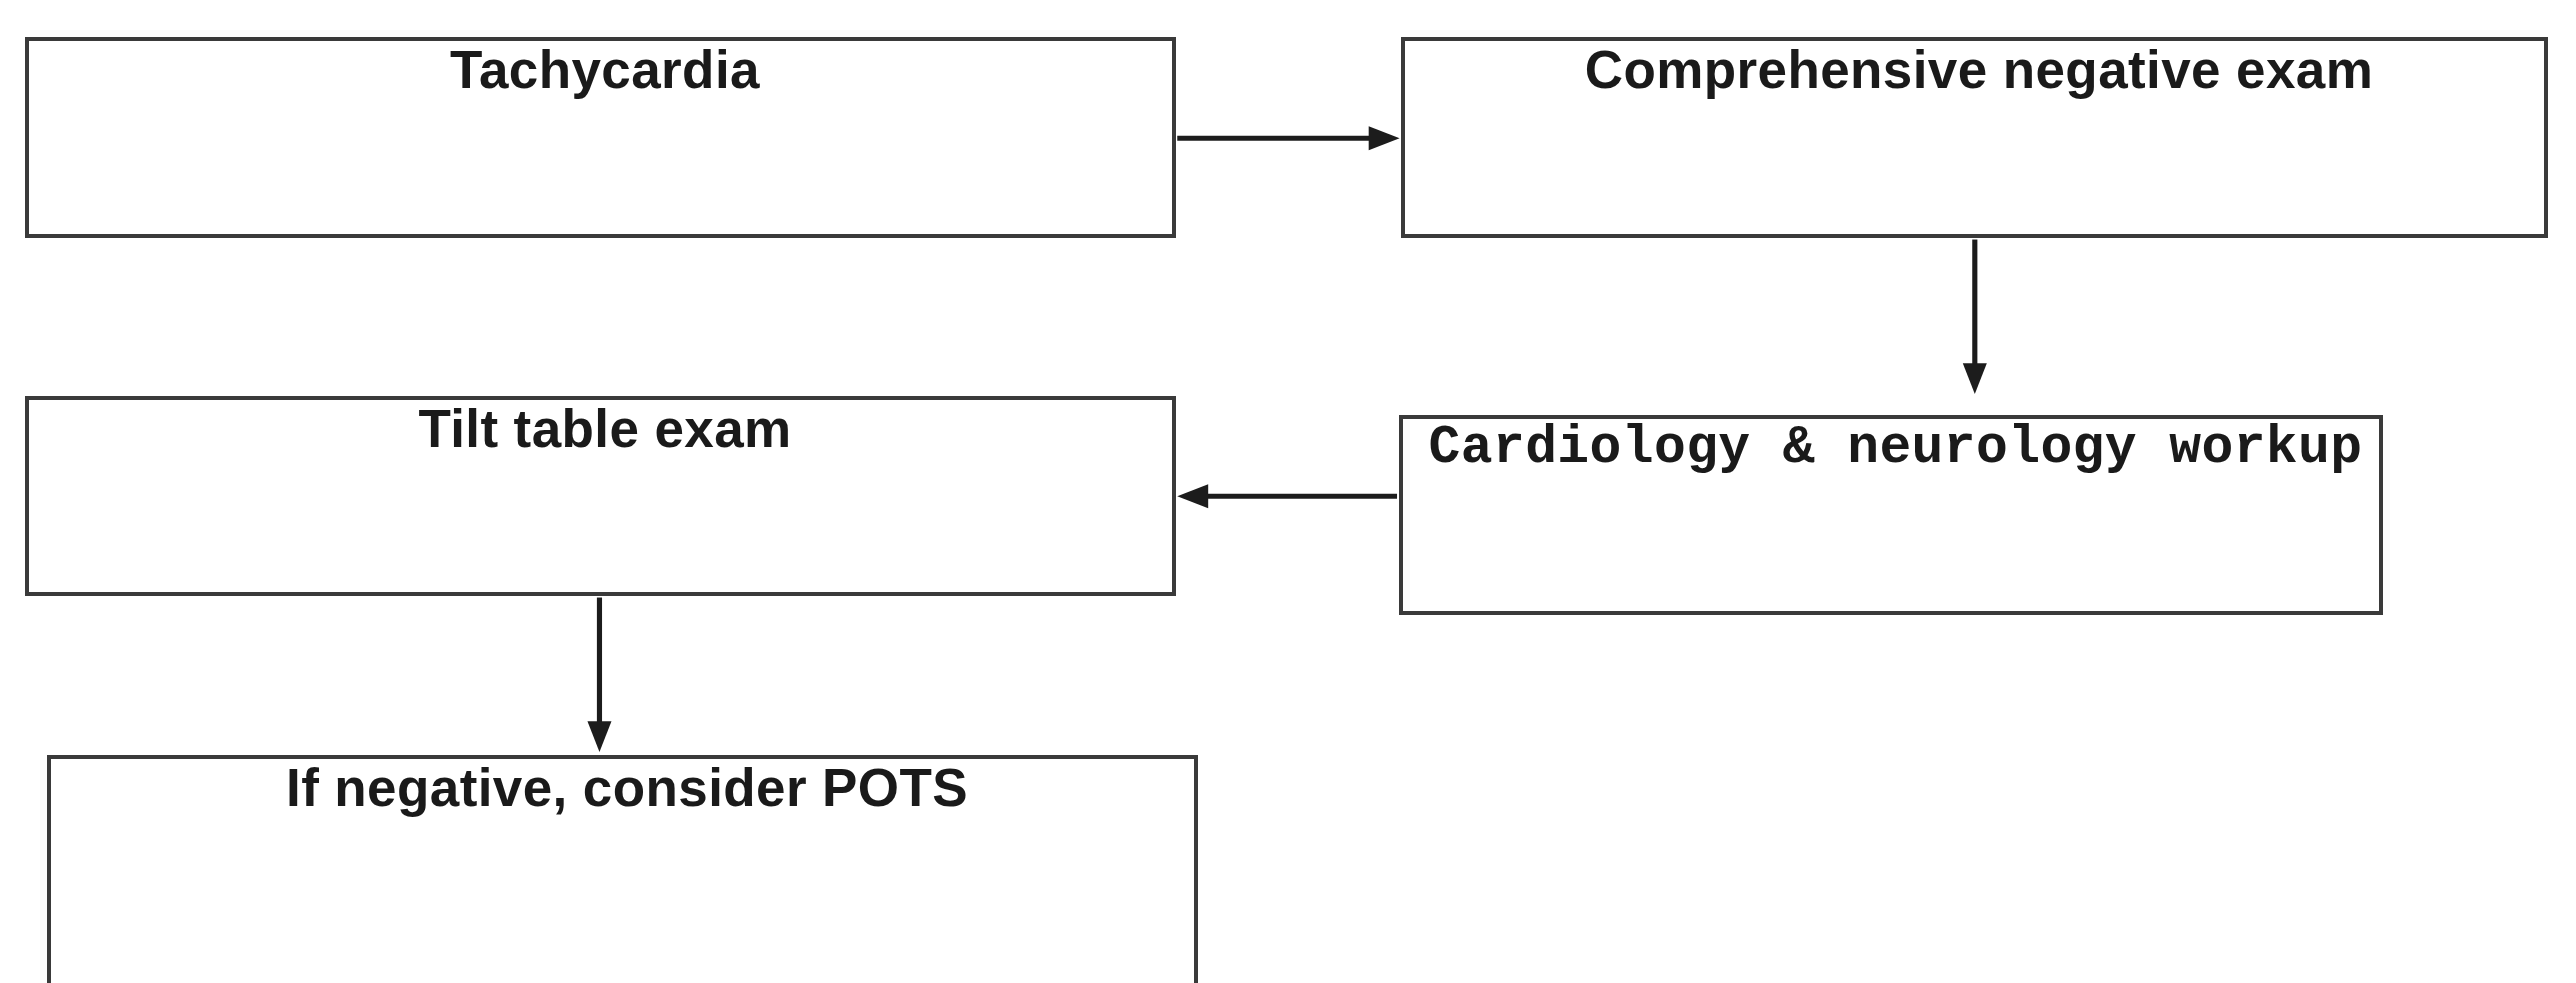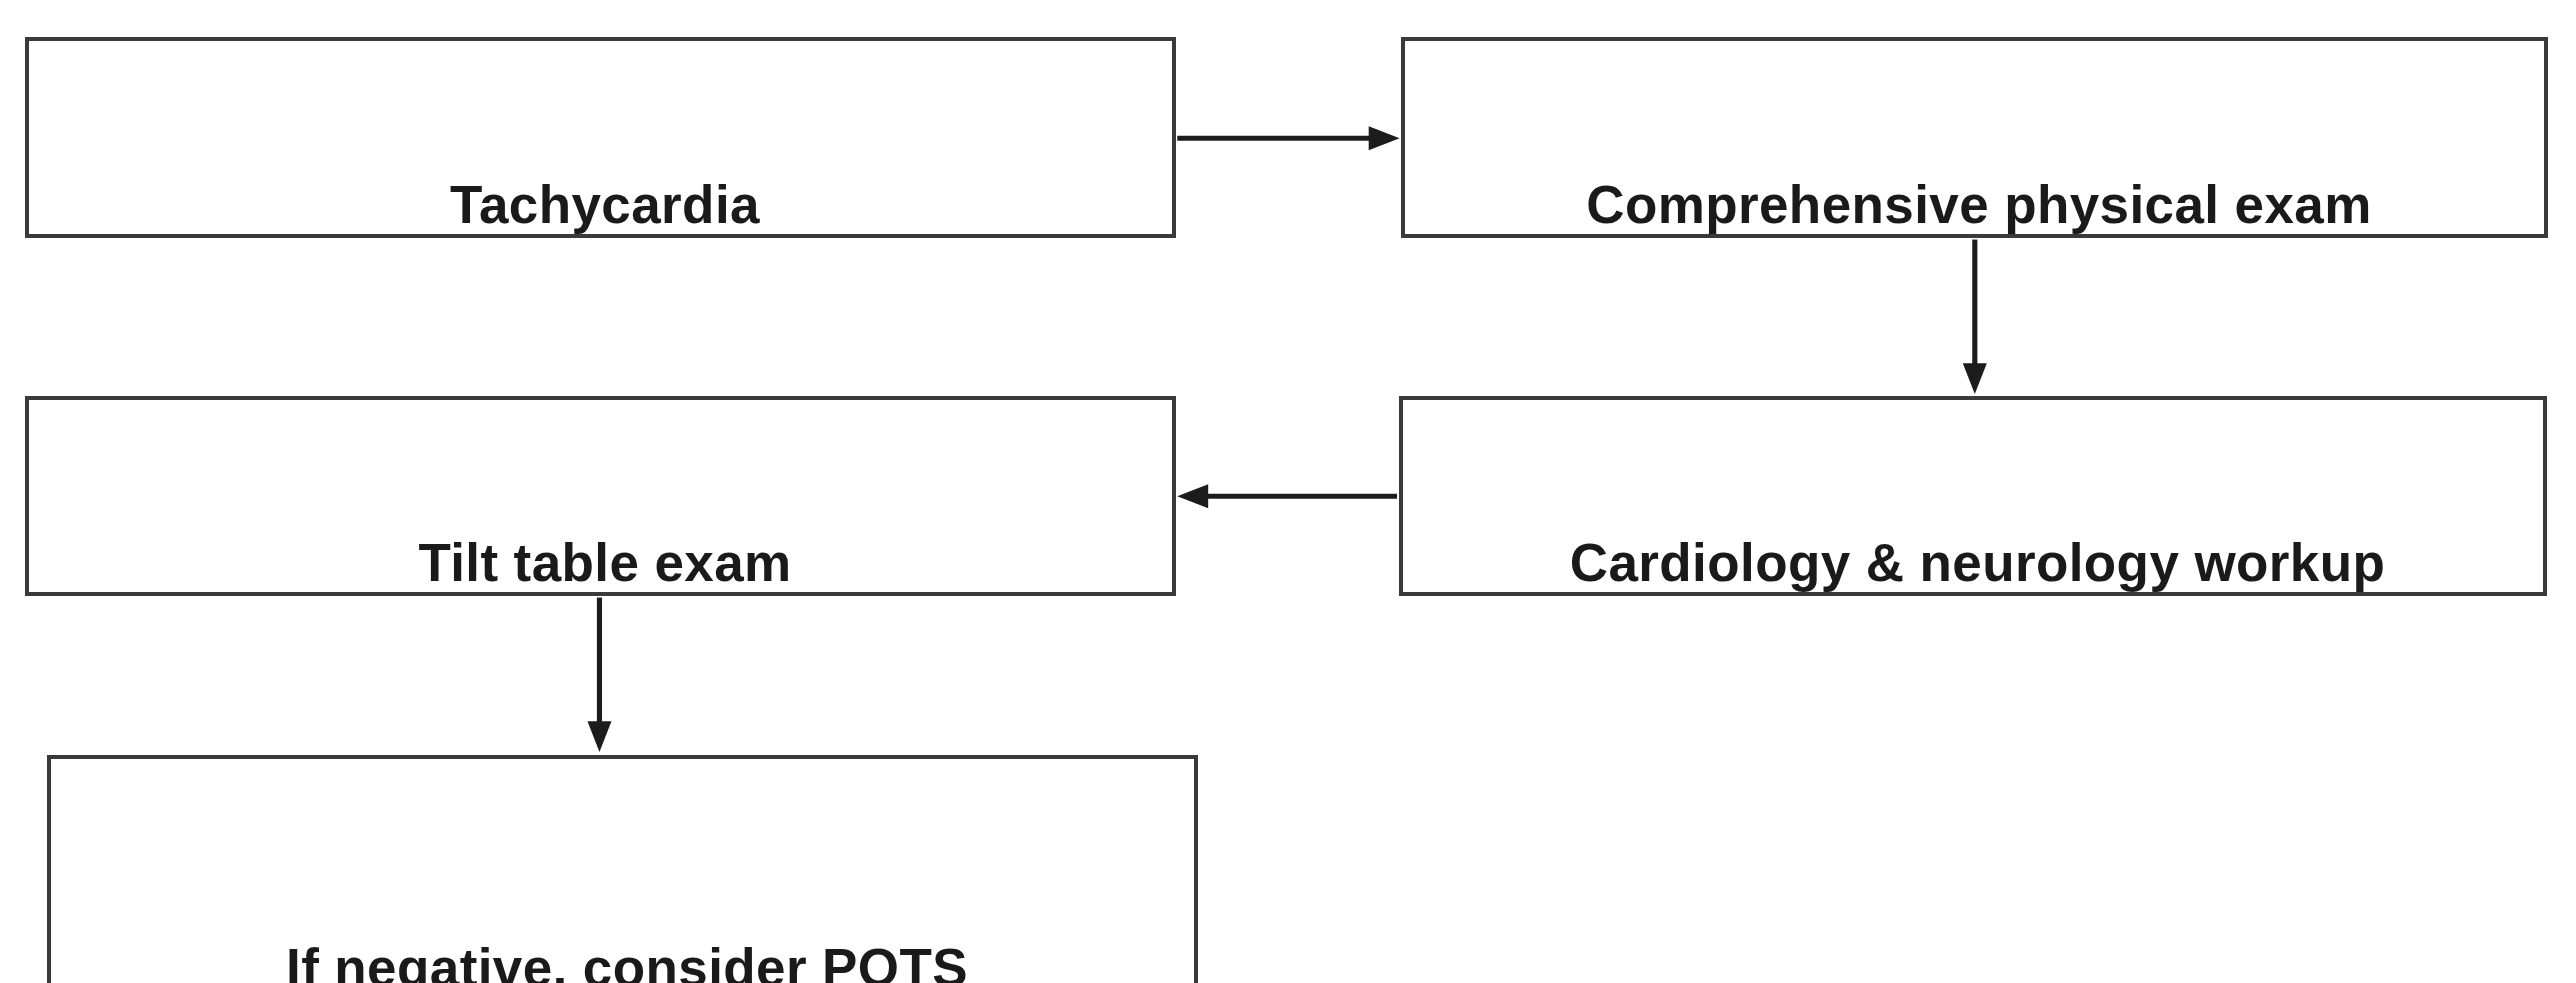--- a/index.html
+++ b/index.html
@@ -30,36 +30,36 @@
   .arrows polygon {
     fill: #1c1c1c;
     stroke: none;
   }
   .node {
     position: absolute;
     box-sizing: border-box;
     background: #ffffff;
     border: 4.3px solid #3a3a3a;
     display: flex;
-    align-items: flex-end;
+    align-items: flex-start;
     justify-content: center;
     text-align: center;
     padding-left: 9px;
   }
   .node-label {
     font-size: 53px;
     font-weight: bold;
     color: #1a1a1a;
     letter-spacing: 0.4px;
     line-height: 1.1;
   }
   
   .node-tachycardia   { left: 25px;   top: 37px;  width: 1151px; height: 201px; }
   .node-physical-exam { left: 1401px; top: 37px;  width: 1147px; height: 201px; }
-  .node-workup        { left: 1399px; top: 396px; width: 1148px; height: 200px; }
+  .node-workup        { left: 1399px; top: 415px; width: 984px; height: 200px; font-family: Liberation Mono, monospace; }
   .node-tilt-table    { left: 25px;   top: 396px; width: 1151px; height: 200px; }
   .node-pots          { left: 35px;   top: 755px; width: 1151px; height: 246px; margin-left: 12px; }
 </style>
 </head>
 <body>
 
 <div class="canvas">
 
   <svg class="arrows" viewBox="0 0 3000 1145" xmlns="http://www.w3.org/2000/svg">
 
@@ -82,21 +82,21 @@
       <line x1="698" y1="696" x2="698" y2="844"></line>
       <polygon points="698,876 684,840 712,840"></polygon>
     </g>
   </svg>
 
   <div class="node node-tachycardia">
     <span class="node-label">Tachycardia</span>
   </div>
 
   <div class="node node-physical-exam">
-    <span class="node-label">Comprehensive physical exam</span>
+    <span class="node-label">Comprehensive negative exam</span>
   </div>
 
   <div class="node node-workup">
     <span class="node-label">Cardiology &amp; neurology workup</span>
   </div>
 
   <div class="node node-tilt-table">
     <span class="node-label">Tilt table exam</span>
   </div>
 

